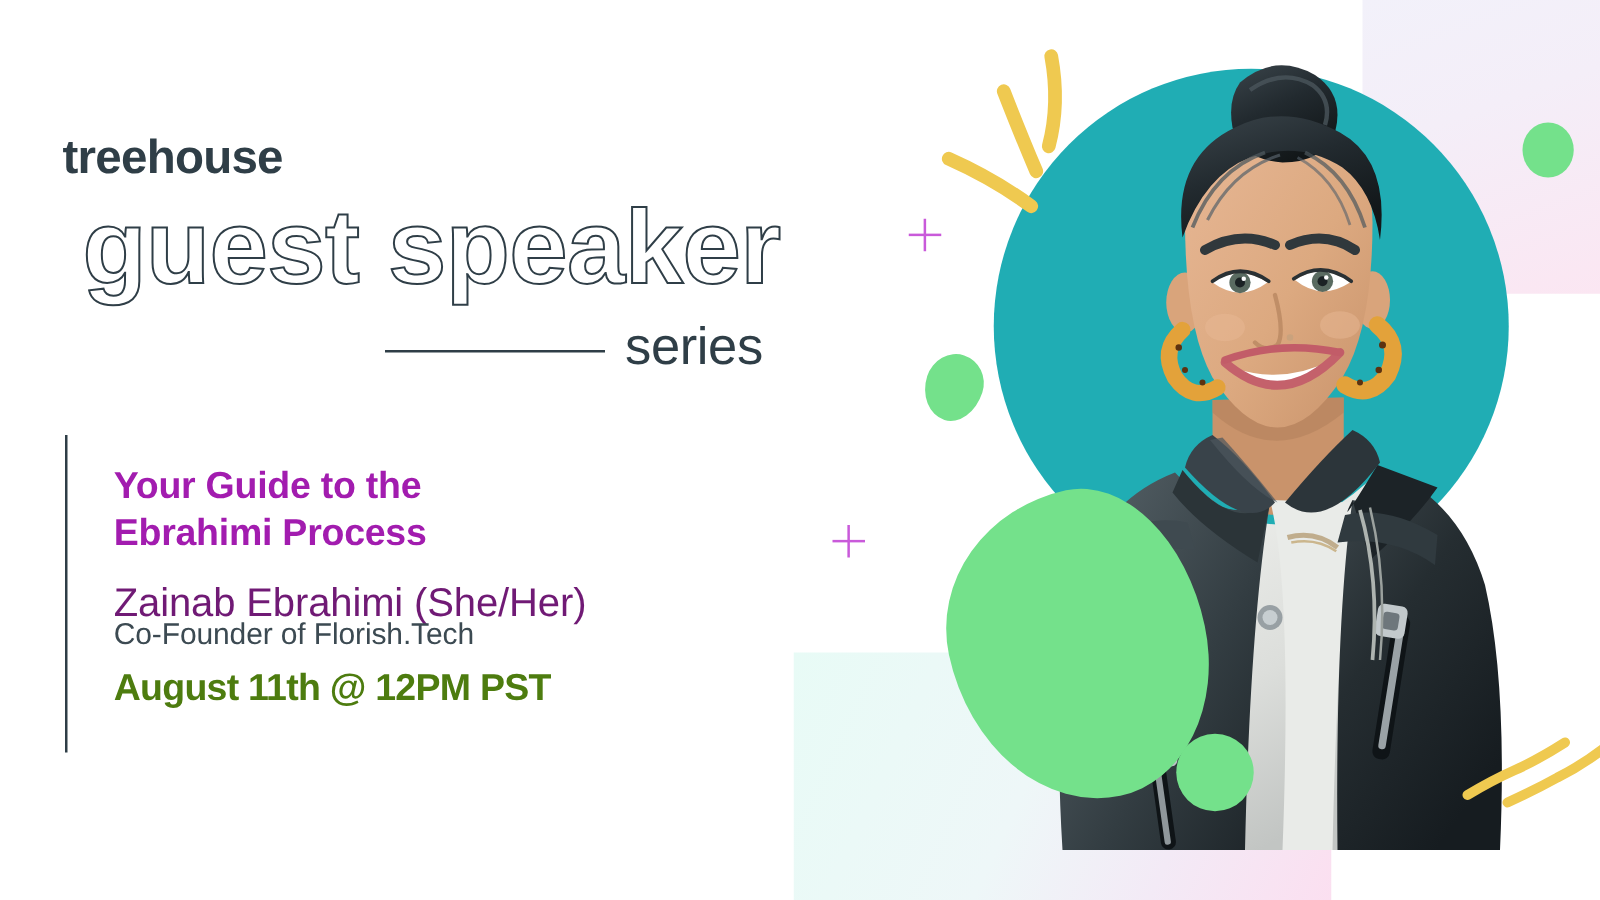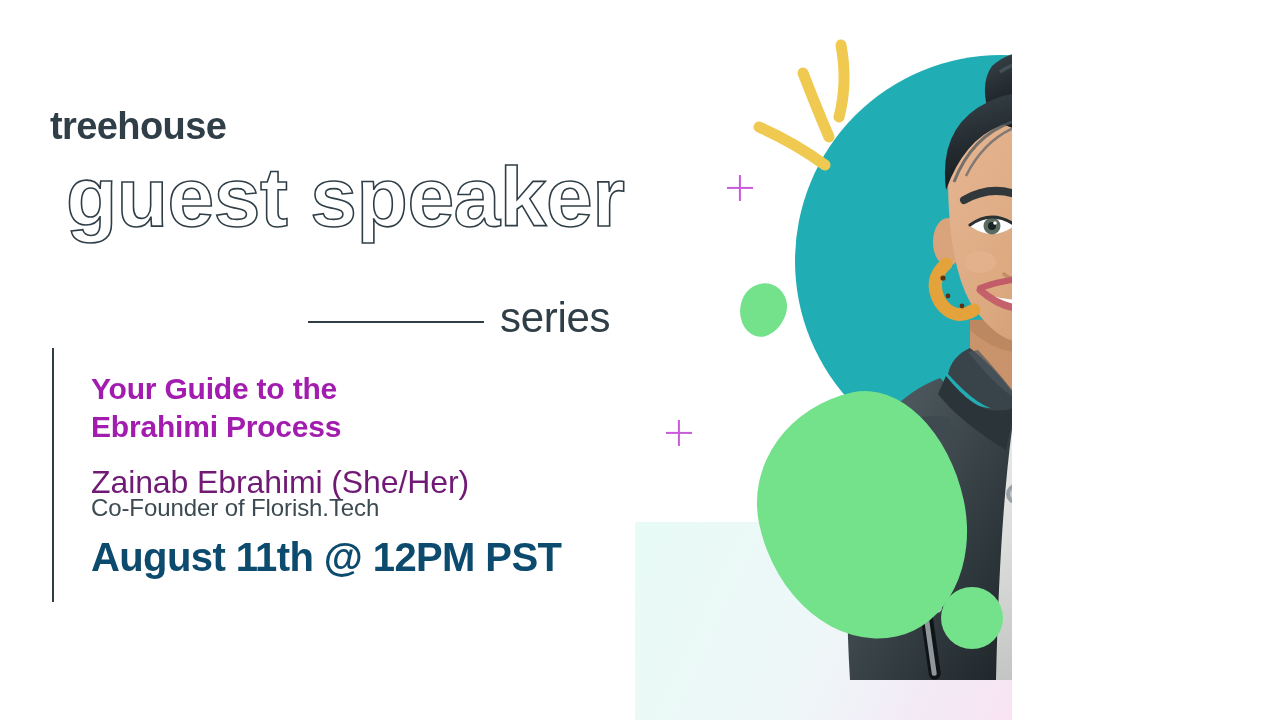--- a/index.html
+++ b/index.html
@@ -7,21 +7,21 @@
     margin: 0;
     padding: 0;
     background: #ffffff;
   }
   body {
     font-family: "Liberation Sans", sans-serif;
   }
 
   #stage {
     position: relative;
-    width: 1012px;
+    width: 1280px;
     height: 720px;
     overflow: hidden;
     background: #ffffff;
   }
 
   
   .panel {
     position: absolute;
     pointer-events: none;
   }
@@ -157,21 +157,20 @@
     white-space: nowrap;
     margin-left: 22px;
   }
 
   #series-row {
     position: absolute;
     left: 300px;
     top: 254px;
     width: 330px;
     height: 50px;
-    margin-top: 41px;
   }
   #series-rule {
     position: absolute;
     left: 8px;
     top: 26px;
     width: 176px;
     height: 1.8px;
     background: #2f3e47;
   }
   #series-word {
@@ -224,24 +223,24 @@
     font-weight: 400;
     line-height: 1.32;
     color: #3c4a52;
     letter-spacing: -0.1px;
   }
 
   #event-datetime {
     position: absolute;
     left: 91px;
     top: 534px;
-    font-size: 40px;
+    font-size: 30px;
     font-weight: 700;
     line-height: 1.15;
-    color: #0c4a6e;
+    color: #4d7c0f;
     letter-spacing: -0.6px;
     white-space: nowrap;
   }
 </style>
 </head>
 <body>
 
 <div id="stage">
 
   <div class="panel" id="panel-top-right"></div>

